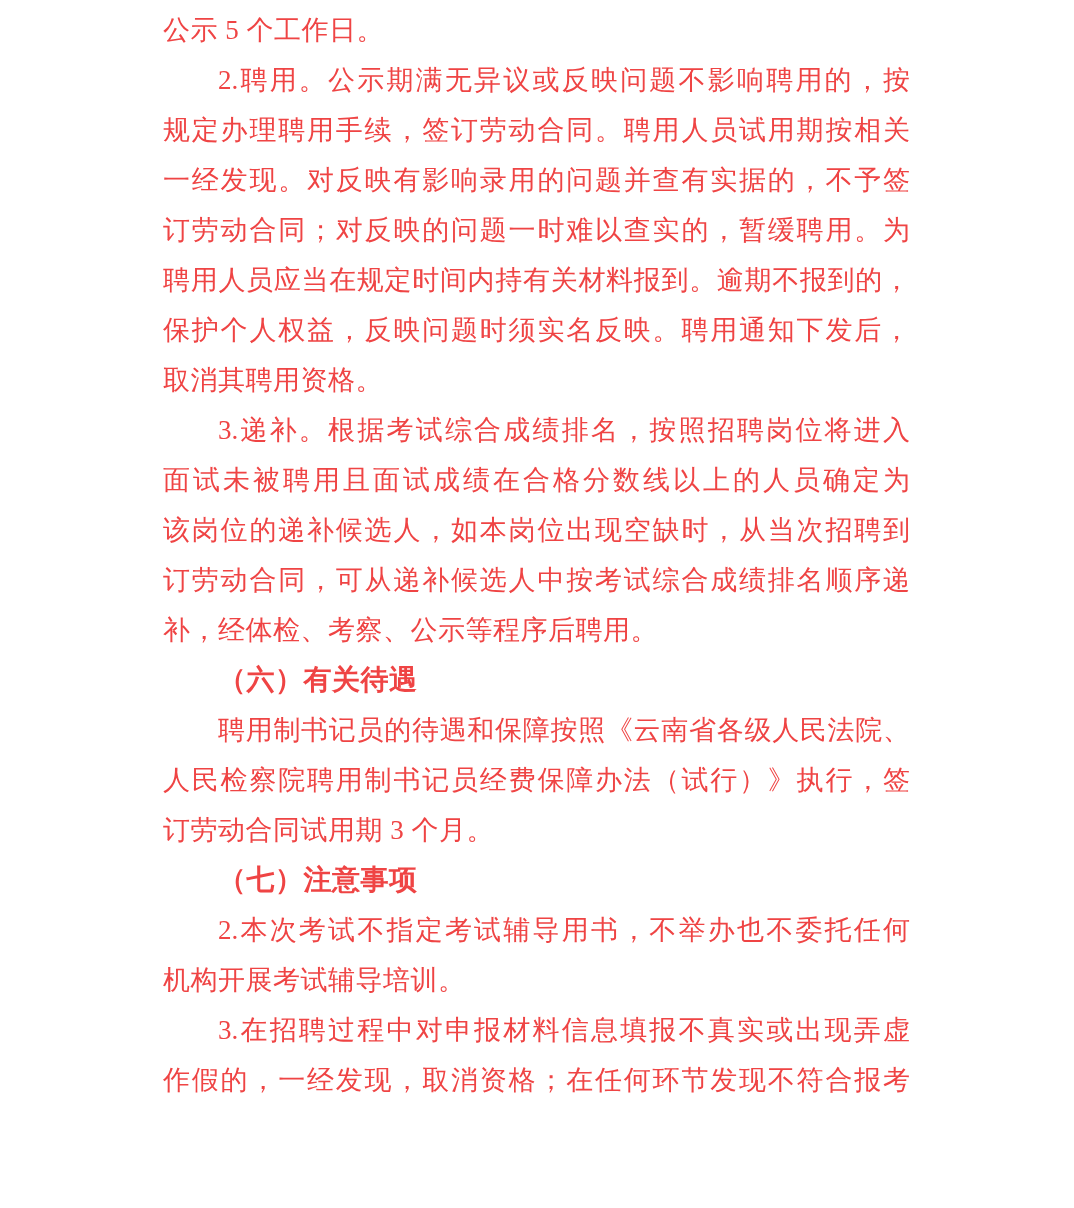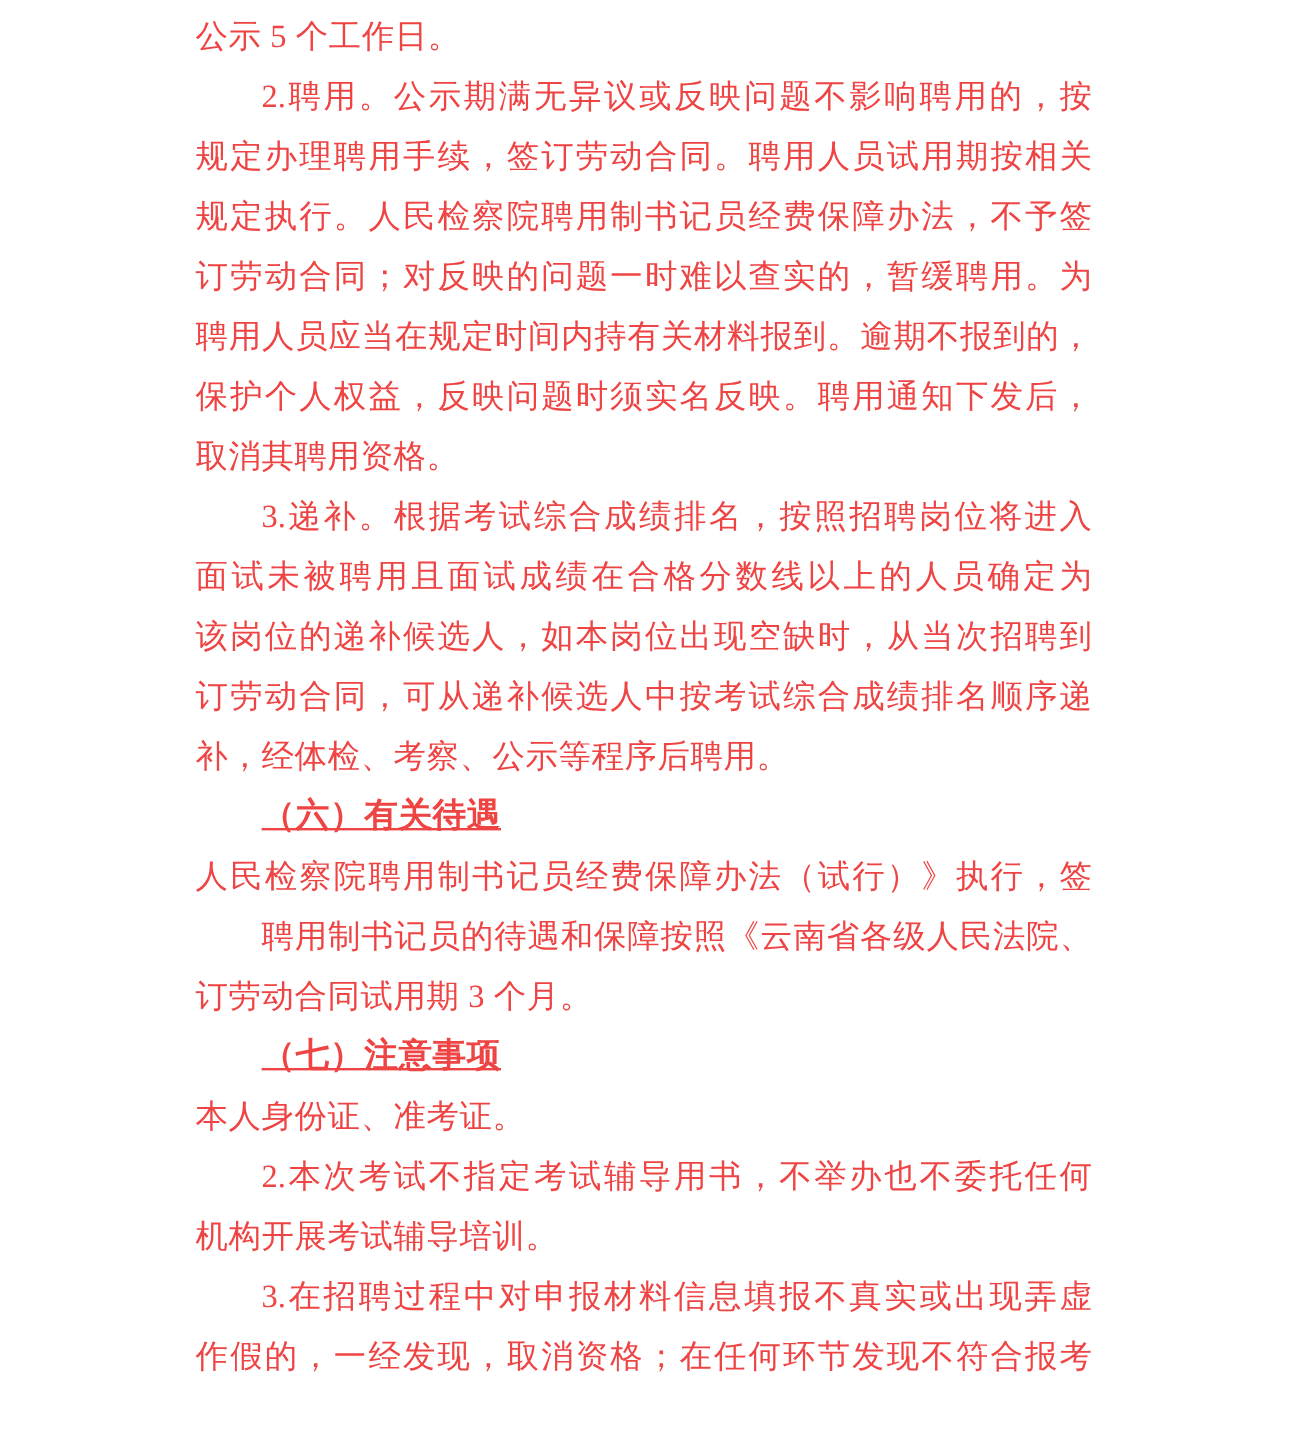--- a/index.html
+++ b/index.html
@@ -28,44 +28,43 @@
     text-align: left;
   }
   .line.justify {
     white-space: normal;
     text-align: justify;
     text-align-last: justify;
     text-justify: inter-character;
     letter-spacing: 0;
   }
   .line.indent { text-indent: 55px; }
-  .line.bold { font-weight: bold; font-size: 28px; text-decoration: underline; }
+  .line.bold { font-weight: bold; font-size: 28px; }
 </style>
 </head>
 <body>
 
 <div class="page">
   <div class="content">
     <div class="line">公示 5 个工作日。</div>
     <div class="line indent justify">2.聘用。公示期满无异议或反映问题不影响聘用的，按</div>
     <div class="line justify">规定办理聘用手续，签订劳动合同。聘用人员试用期按相关</div>
-    <div class="line justify">规定执行。人民检察院聘用制书记员经费保障办法，不予签</div>
+    <div class="line justify">一经发现。对反映有影响录用的问题并查有实据的，不予签</div>
     <div class="line justify">订劳动合同；对反映的问题一时难以查实的，暂缓聘用。为</div>
     <div class="line justify">聘用人员应当在规定时间内持有关材料报到。逾期不报到的，</div>
     <div class="line justify">保护个人权益，反映问题时须实名反映。聘用通知下发后，</div>
     <div class="line">取消其聘用资格。</div>
     <div class="line indent justify">3.递补。根据考试综合成绩排名，按照招聘岗位将进入</div>
     <div class="line justify">面试未被聘用且面试成绩在合格分数线以上的人员确定为</div>
     <div class="line justify">该岗位的递补候选人，如本岗位出现空缺时，从当次招聘到</div>
     <div class="line justify">订劳动合同，可从递补候选人中按考试综合成绩排名顺序递</div>
     <div class="line">补，经体检、考察、公示等程序后聘用。</div>
     <div class="line indent bold">（六）有关待遇</div>
+    <div class="line indent justify">聘用制书记员的待遇和保障按照《云南省各级人民法院、</div>
     <div class="line justify">人民检察院聘用制书记员经费保障办法（试行）》执行，签</div>
-    <div class="line indent justify">聘用制书记员的待遇和保障按照《云南省各级人民法院、</div>
     <div class="line">订劳动合同试用期 3 个月。</div>
     <div class="line indent bold">（七）注意事项</div>
-    <div class="line">本人身份证、准考证。</div>
     <div class="line indent justify">2.本次考试不指定考试辅导用书，不举办也不委托任何</div>
     <div class="line">机构开展考试辅导培训。</div>
     <div class="line indent justify">3.在招聘过程中对申报材料信息填报不真实或出现弄虚</div>
     <div class="line justify">作假的，一经发现，取消资格；在任何环节发现不符合报考</div>
   </div>
 </div>
 
 </body></html>

